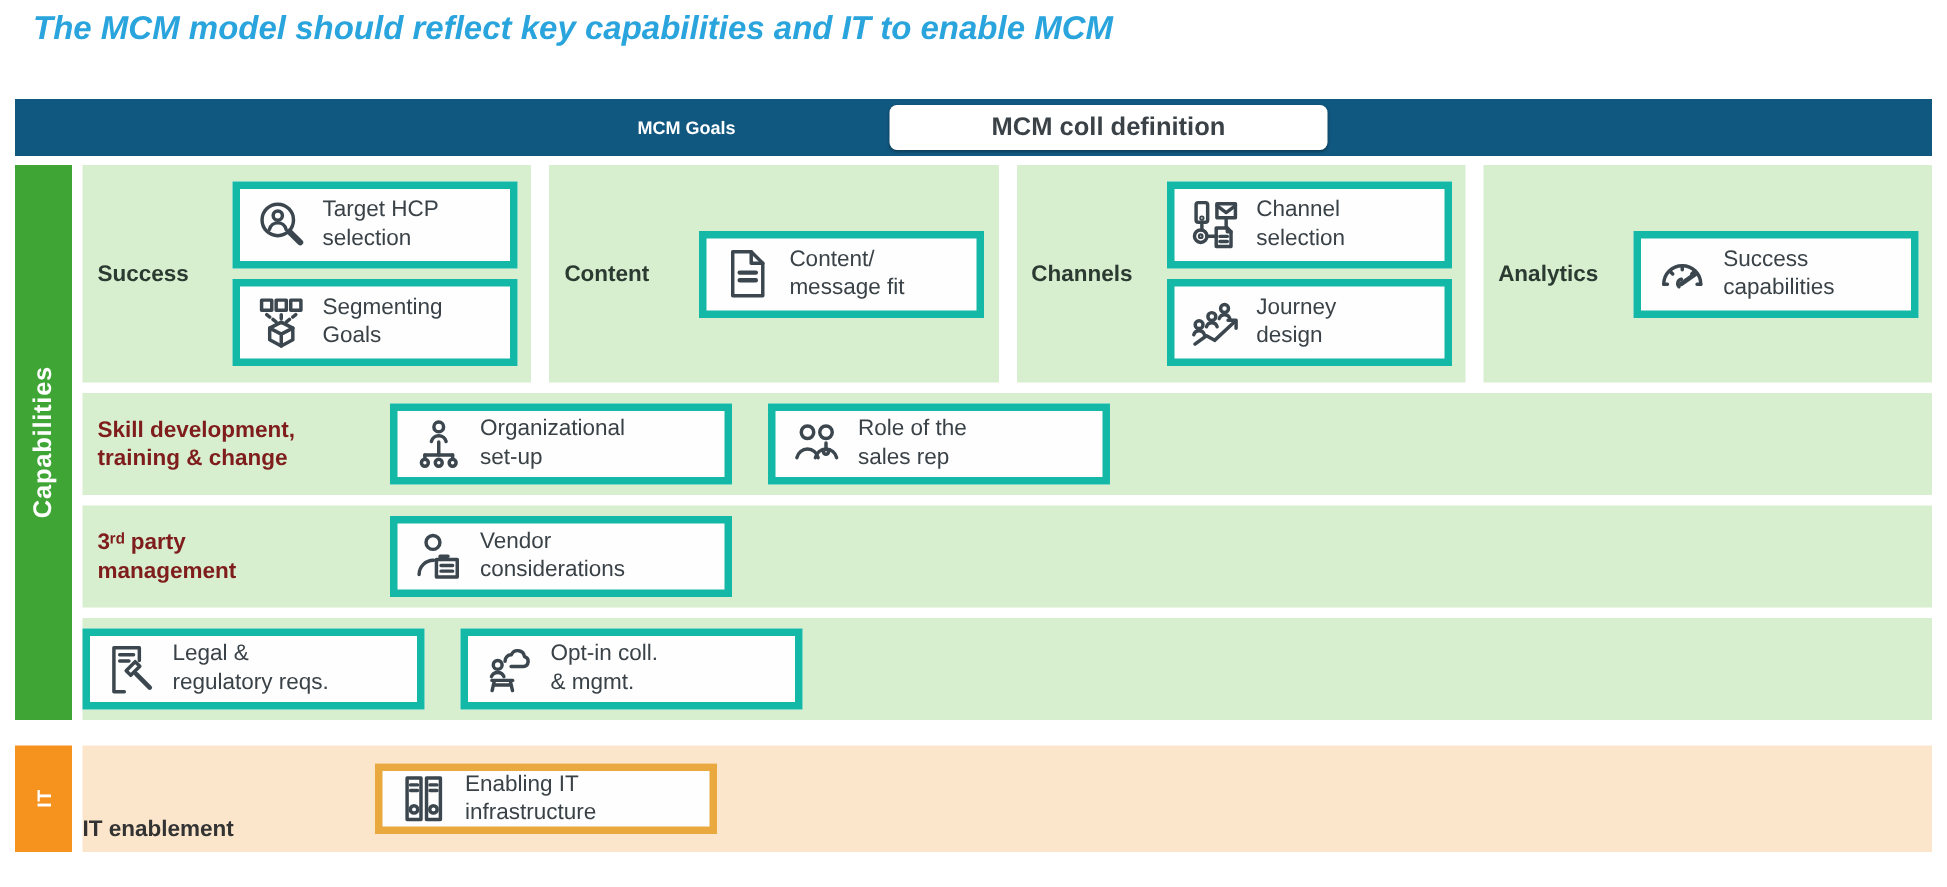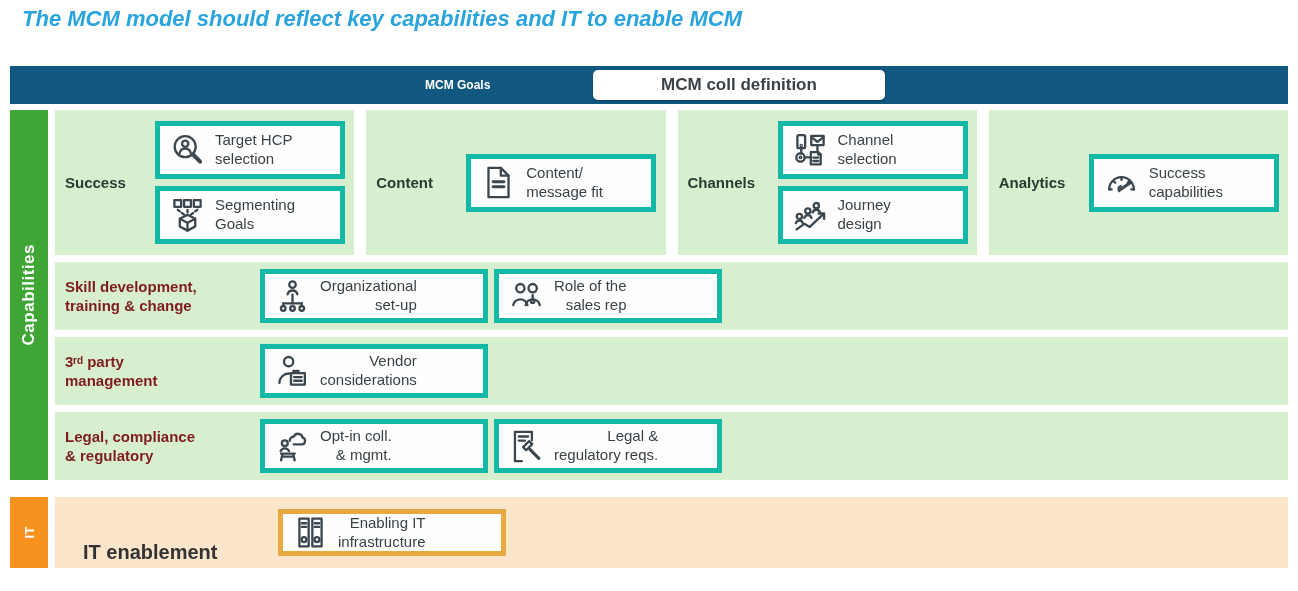--- a/index.html
+++ b/index.html
@@ -19,34 +19,34 @@
   .side-bar span{writing-mode:vertical-rl;transform:rotate(180deg);color:#ffffff;
         font-weight:bold;font-size:17px;letter-spacing:.5px;}
   .cap-main{flex:1;margin-left:7px;display:flex;flex-direction:column;}
   .top-row{height:145px;display:flex;gap:12px;}
   .section{flex:1;background:#D7EECF;display:flex;align-items:center;padding-left:10px;box-sizing:border-box;}
   .section-label{width:90px;flex:0 0 90px;font-weight:bold;font-size:15px;color:#2B3B31;}
   .card-col{display:flex;flex-direction:column;gap:7px;}
   .cap-row{height:68px;margin-top:7px;background:#D7EECF;display:flex;align-items:center;}
   .row-label{width:195px;flex:0 0 195px;padding-left:10px;font-weight:bold;font-size:15px;
         color:#7f1d1d;white-space:pre-line;line-height:1.3;box-sizing:content-box;}
-  .card-strip{display:flex;gap:6px;text-align:right;}
+  .card-strip{display:flex;gap:24px;}
   .card{background:#FDFEFD;border:5px solid #14b8a6;display:flex;align-items:center;
         padding:0 9px;box-sizing:border-box;}
   .card.orange{border-color:#E9A93E;}
   .card-icon{margin-right:9px;display:flex;align-items:center;}
   .card-icon svg{width:37px;height:37px;display:block;}
   .card-text{font-size:15px;color:#3A4248;line-height:1.25;white-space:pre-line;}
   .top-row .card{width:190px;height:58px;}
   .cap-row .card{width:228px;height:54px;}
   .it-area{position:absolute;top:497px;left:10px;width:1278px;height:71px;display:flex;}
   .it-side{background:#F6921E;}
   .it-side span{font-size:13px;}
   .it-main{flex:1;margin-left:7px;background:#FBE6CB;display:flex;align-items:center;}
-  .it-label{width:195px;flex:0 0 195px;padding-left:28px;font-weight:bold;font-size:20px;color:#333333;margin-top:40px;}
+  .it-label{width:195px;flex:0 0 195px;padding-left:0;font-weight:bold;font-size:15px;color:#333333;margin-top:40px;}
   .it-main .card{width:228px;height:47px;}
 </style>
 </head>
 <body>
 
 <div class="page">
   <div class="slide-title">The MCM model should reflect key capabilities and IT to enable MCM</div>
 
   <div class="header-bar">
     <span class="header-title">MCM Goals</span>
@@ -216,46 +216,44 @@
                     <path d="M12.6,13 v-1.4 h3.4"></path>
                     <path d="M13,15.6 H18 M13,18 H18"></path>
                   </svg>
                 </span>
                 <span class="card-text">Vendor
 considerations</span>
               </div>
             </div>
           </div>
           <div class="cap-row">
-            <div class="row-label">Legal, compliance
-&amp; regulatory</div>
             <div class="card-strip">
+              <div class="card">
+                <span class="card-icon">
+                  <svg viewBox="0 0 24 24" fill="none" stroke="#3B464E" stroke-width="1.5" stroke-linecap="round" stroke-linejoin="round">
+                    <path d="M15.5,8 V2.5 H4.5 V21.5 H9"></path>
+                    <path d="M7,5.5 H13 M7,8.2 H11"></path>
+                    <path d="M9.8,12.4 l3.9,-3.9 l2,2 l-3.9,3.9 z"></path>
+                    <path d="M14.2,13.9 L20,19.7" stroke-width="2"></path>
+                  </svg>
+                </span>
+                <span class="card-text">Legal &amp;
+regulatory reqs.</span>
+              </div>
               <div class="card">
                 <span class="card-icon">
                   <svg viewBox="0 0 24 24" fill="none" stroke="#3B464E" stroke-width="1.5" stroke-linecap="round" stroke-linejoin="round">
                     <path d="M10.2,8.3 a2.7,2.7 0 0 1 2.7,-2.8 a3,3 0 0 1 5.7,0.8 a2.2,2.2 0 0 1 -0.5,4.3 h-5.3"></path>
                     <circle cx="7" cy="9.9" r="1.9"></circle>
                     <path d="M4.3,15 a2.9,2.9 0 0 1 5.4,0"></path>
                     <path d="M4.5,16.6 H13.5 M5.6,16.6 L4.6,21 M12.4,16.6 L13.4,21 M5.2,18.6 H12.8"></path>
                   </svg>
                 </span>
                 <span class="card-text">Opt-in coll.
 &amp; mgmt.</span>
-              </div>
-              <div class="card">
-                <span class="card-icon">
-                  <svg viewBox="0 0 24 24" fill="none" stroke="#3B464E" stroke-width="1.5" stroke-linecap="round" stroke-linejoin="round">
-                    <path d="M15.5,8 V2.5 H4.5 V21.5 H9"></path>
-                    <path d="M7,5.5 H13 M7,8.2 H11"></path>
-                    <path d="M9.8,12.4 l3.9,-3.9 l2,2 l-3.9,3.9 z"></path>
-                    <path d="M14.2,13.9 L20,19.7" stroke-width="2"></path>
-                  </svg>
-                </span>
-                <span class="card-text">Legal &amp;
-regulatory reqs.</span>
               </div>
             </div>
           </div>
         </div>
     </div>
   </div>
 
   <div class="it-area">
     <div class="side-bar it-side">
       <span>IT</span>

